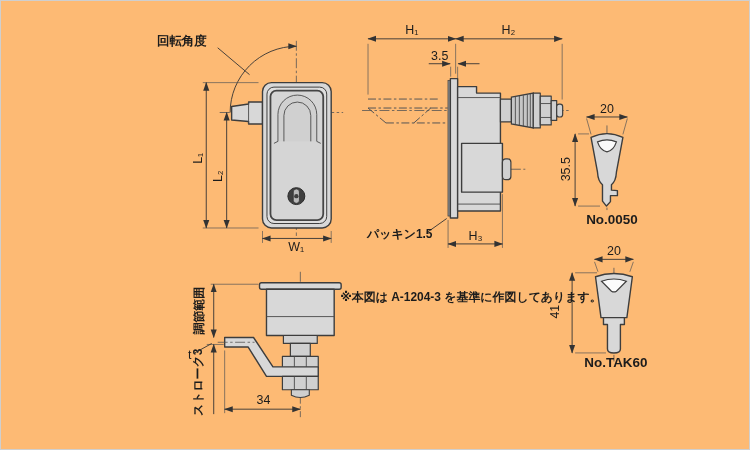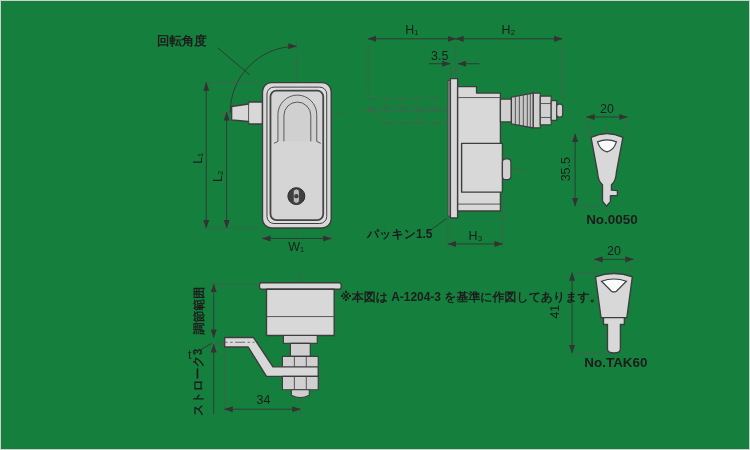--- a/index.html
+++ b/index.html
@@ -1,16 +1,16 @@
 <!DOCTYPE html>
 <html><head>
 <meta charset="utf-8">
 <style>
   html,body{margin:0;padding:0;background:#fff;}
-  #stage{width:748px;height:448px;border:1px solid #cfcfcf;background:#15803d;position:relative;overflow:hidden;}
+  #stage{width:748px;height:448px;border:1px solid #cfcfcf;background:#fdba74;position:relative;overflow:hidden;}
   svg{display:block;}
   text{font-family:"Liberation Sans","DejaVu Sans",sans-serif;fill:#1c1c1c;}
   .dim{font-size:12.5px;}
   .dimsub{font-size:12.5px;}
   .jp{font-size:12.5px;font-weight:600;}
   .jpsmall{font-size:12px;font-weight:600;}
   .keyname{font-size:13.5px;font-weight:700;}
   .note{font-size:12px;font-weight:600;}
   .outline{fill:#d8d8d8;stroke:#3d3d3d;stroke-width:1.4;stroke-linejoin:round;}
   .outline2{fill:#d0d0d0;stroke:#3d3d3d;stroke-width:1.2;stroke-linejoin:round;}

